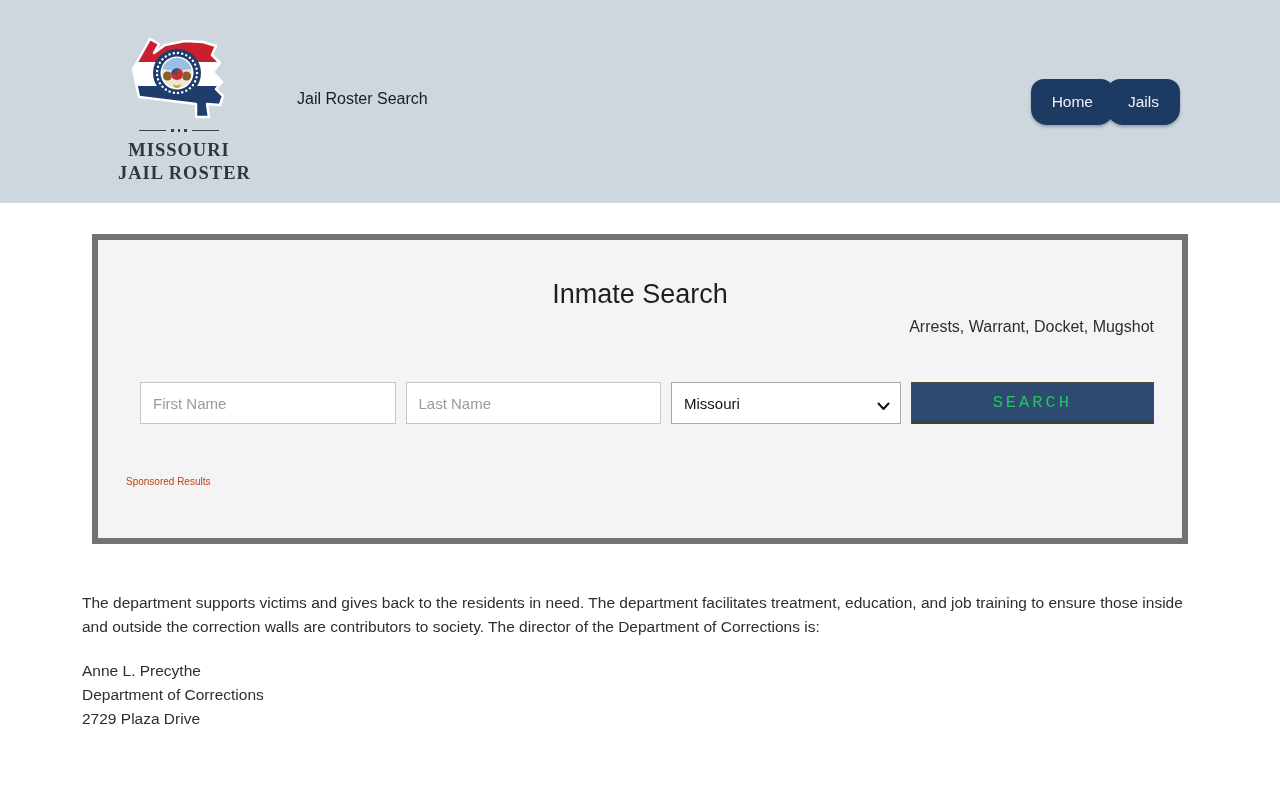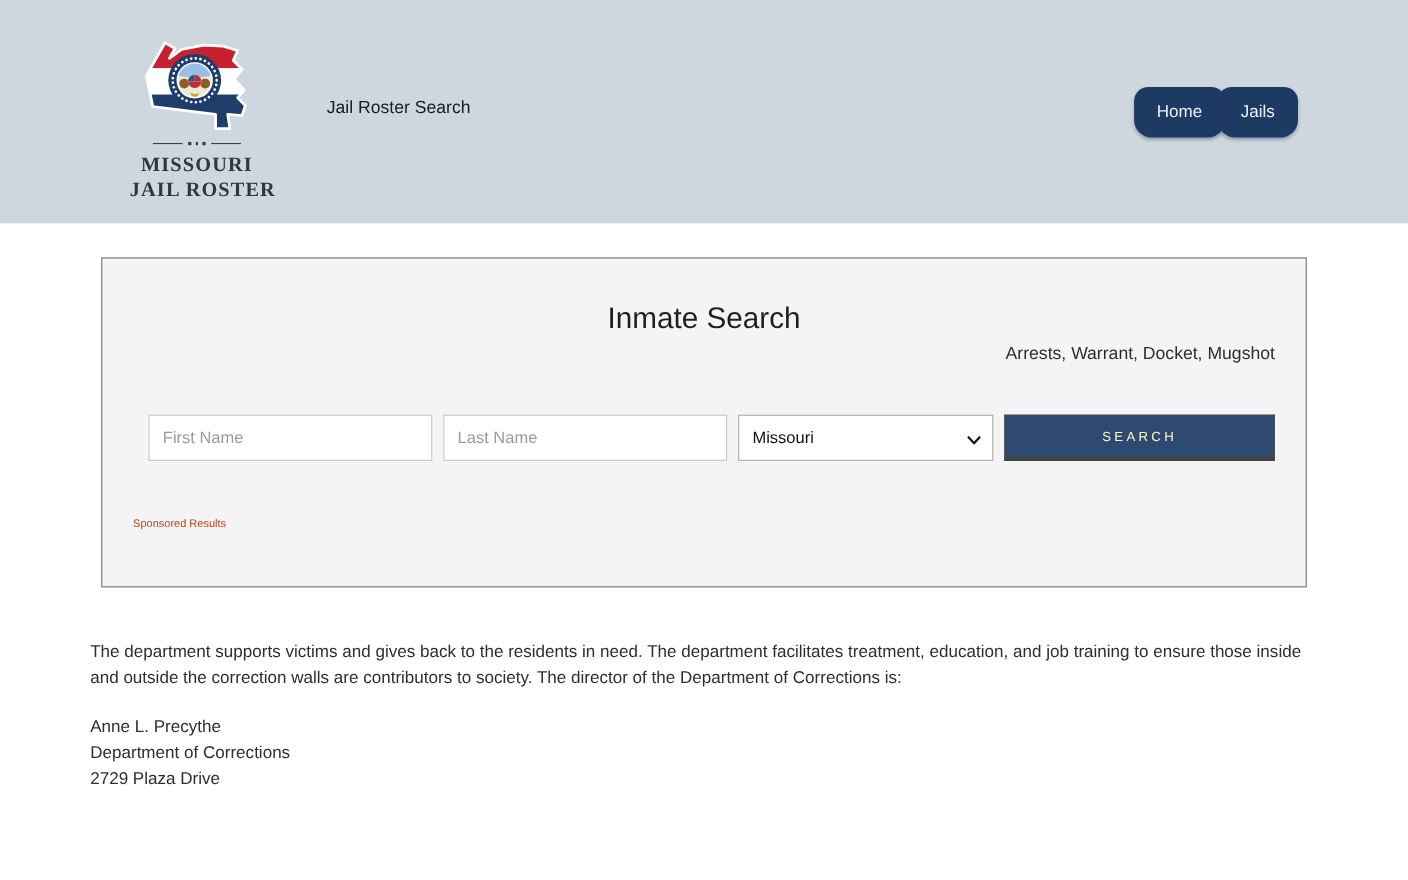--- a/index.html
+++ b/index.html
@@ -79,21 +79,21 @@
   }
   
   .container { width: 1116px; margin: 0 auto; }
   .intro {
     margin: 64px 0 0;
     font-size: 15.5px;
     color: #2e2e2e;
   }
   .search-box {
     margin: 31px 10px 0;
-    border: 1px solid #737373;
+    border: 6px solid #737373;
     background: #f4f4f6;
     padding: 39px 28px 51px;
   }
   .box-title {
     margin: 0;
     text-align: center;
     font-size: 27px;
     font-weight: 400;
     color: #1f1f1f;
   }
@@ -123,23 +123,23 @@
     background: #fff;
     padding: 0 12px;
     font-size: 15px;
     color: #111;
     outline: none;
     cursor: pointer;
   }
   .chevron { position: absolute; right: 11px; top: 15px; pointer-events: none; }
   .search-button {
     background: #2e4a71;
-    color: #fef9c3;
-    font-family: Liberation Sans, sans-serif;
-    font-size: 12px;
+    color: #22c55e;
+    font-family: Liberation Mono, monospace;
+    font-size: 17px;
     letter-spacing: 3px;
     border: 1px solid #4c4c3e;
     border-bottom: 3px solid #42422f;
     cursor: pointer;
   }
   .sponsored {
     margin-top: 52px;
     color: #c2410c;
     font-size: 10px;
   }

